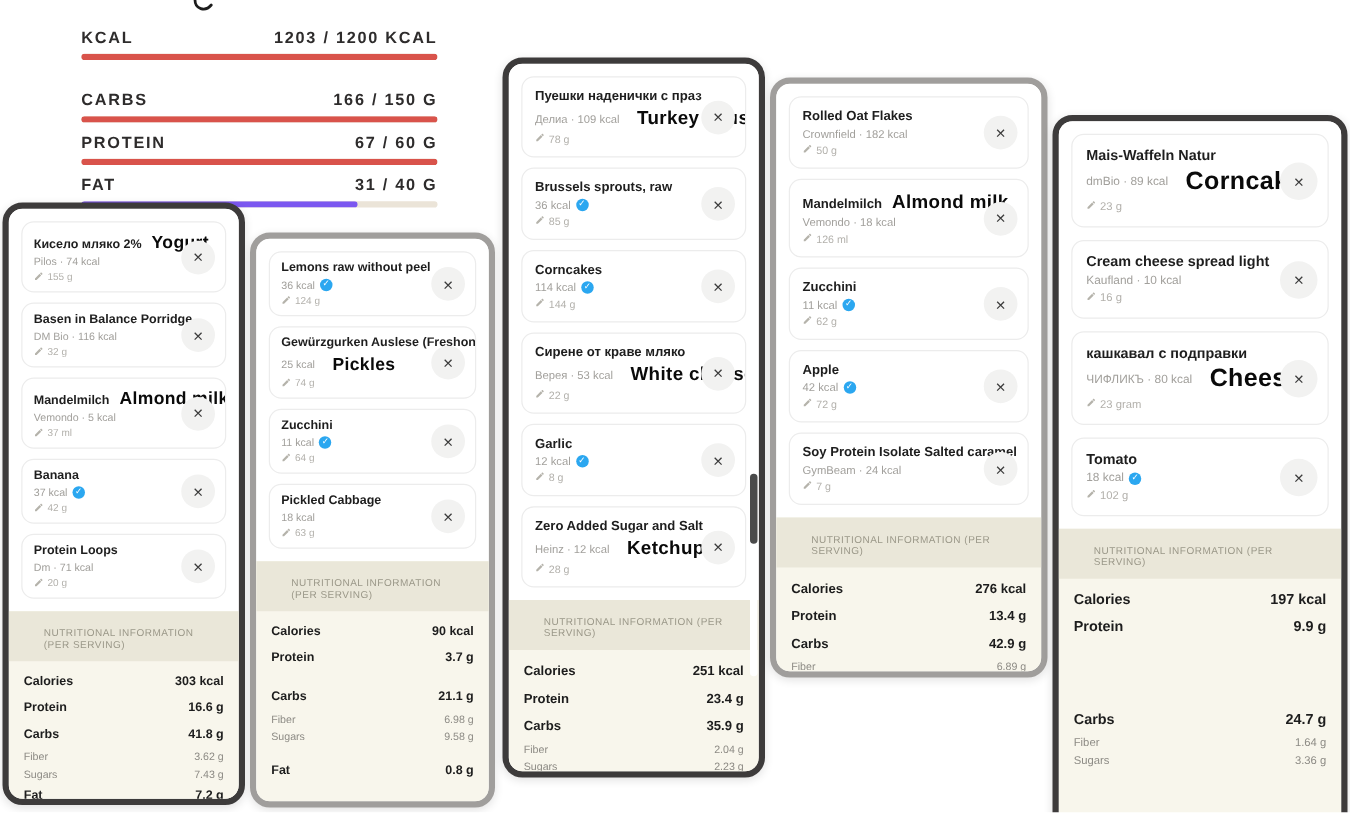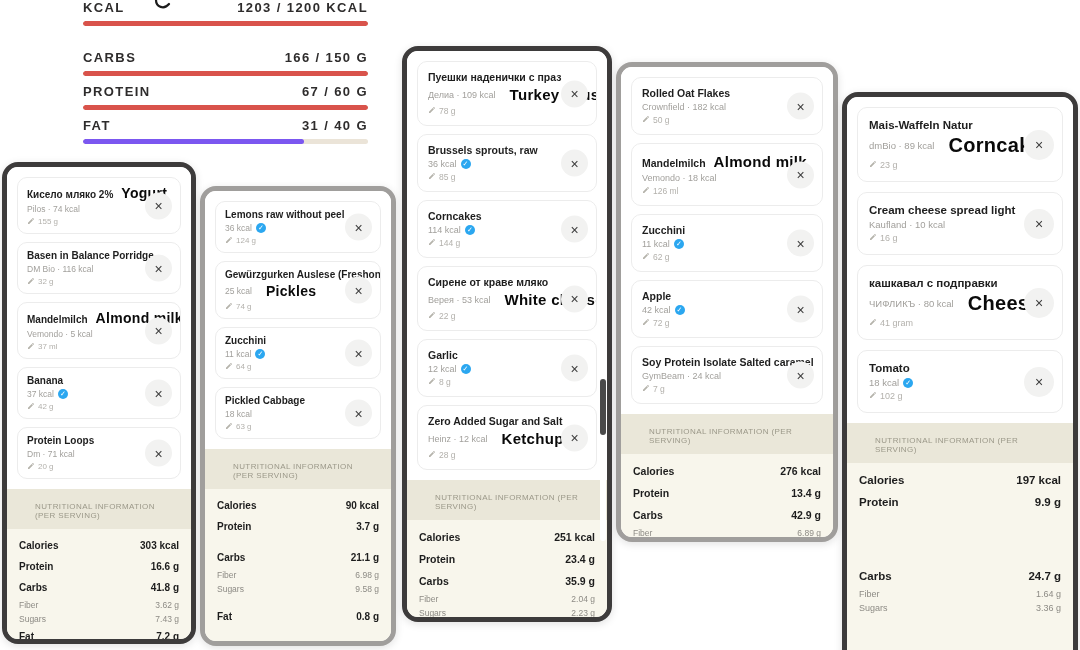--- a/index.html
+++ b/index.html
@@ -1,21 +1,21 @@
 <!DOCTYPE html>
 <html><head>
 <meta charset="utf-8">
 <style>
   * { margin:0; padding:0; box-sizing:border-box; }
   body { background:#fff; }
   .stage { position:relative; width:1080px; height:650px; background:#fff; overflow:hidden;
            font-family:"Liberation Sans", sans-serif; }
 
   
-  .macros { position:absolute; left:83px; top:0; width:285px; }
+  .macros { position:absolute; left:65px; top:0; width:285px; padding-top:22px; }
   .curl { position:absolute; left:152px; top:0; }
   .macro-row { margin-bottom:8px; }
   .macro-row.first { margin-bottom:24px; }
   .macro-line { display:flex; justify-content:space-between; align-items:baseline; }
   .macro-label, .macro-value { font-size:13px; font-weight:700; letter-spacing:1.4px; color:#2e2c2c; }
   .macro-bar { margin-top:6px; height:5px; border-radius:3px; background:#ebe4d8; overflow:hidden; }
   .macro-fill { height:100%; border-radius:3px; }
 
   
   .panel { position:absolute; background:#fff; border:5px solid #15803d; border-radius:16px;
@@ -725,21 +725,21 @@
             <div class="card-sub-row">
               <span class="card-sub">ЧИФЛИКЪ · 80 kcal</span>
               <span class="annotation lg">Cheese</span>
             </div>
             <div class="card-amount">
               <span class="pencil">
                 <svg width="8" height="8" viewBox="0 0 24 24">
                   <path d="M3 17.25V21h3.75L17.8 9.94l-3.75-3.75L3 17.25zM20.7 7.04a1 1 0 0 0 0-1.41l-2.34-2.34a1 1 0 0 0-1.41 0l-1.83 1.83 3.75 3.75 1.83-1.83z" fill="#b5b3ab"></path>
                 </svg>
               </span>
-              <span>41 gram</span>
+              <span>23 gram</span>
             </div>
             <button class="close-btn">
               <span class="x">×</span>
             </button>
           </div>
           <div class="food-card">
             <div class="card-title-row">
               <span class="card-title">Tomato</span>
             </div>
             <div class="card-sub-row">

